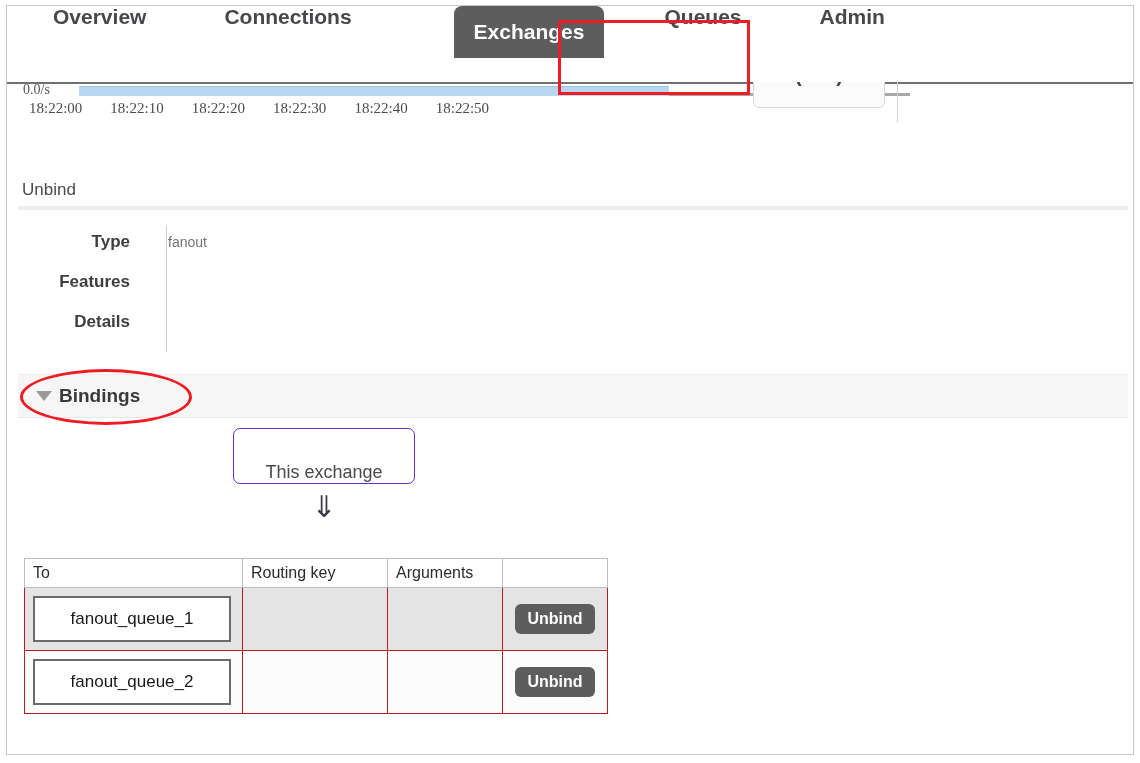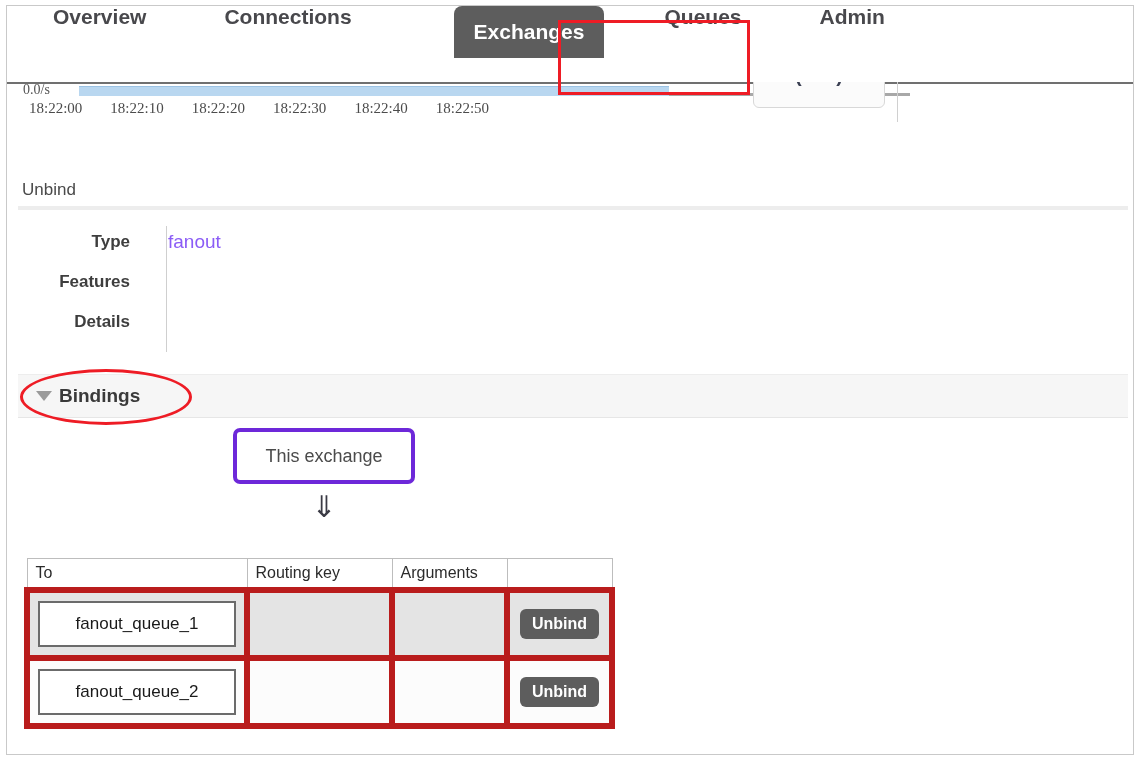--- a/index.html
+++ b/index.html
@@ -170,22 +170,22 @@
     color: #3e3e3e;
   }
   .detail-sep {
     position: absolute;
     left: 148px; top: 4px;
     width: 1px; height: 126px;
     background: #cfcfcf;
   }
   .detail-value {
     padding-left: 22px;
-    font-size: 19px;
-    color: #8b5cf6;
+    font-size: 14px;
+    color: #737373;
   }
 
   
   .bindings-band {
     position: absolute;
     left: 18px; top: 374px;
     width: 1110px; height: 44px;
     background: #f6f6f6;
     border-top: 1px solid #ededed;
     border-bottom: 1px solid #e6e6e6;
@@ -214,24 +214,24 @@
     border-radius: 50%;
     pointer-events: none;
   }
 
   
   .exchange-node {
     position: absolute;
     left: 233px; top: 428px;
     width: 182px; height: 56px;
     background: #ffffff;
-    border: 4px solid #6d28d9;
+    border: 1px solid #6d28d9;
     border-radius: 7px;
     display: flex;
-    align-items: center;
+    align-items: flex-end;
     justify-content: center;
     font-size: 18px;
     color: #4b4b4b;
   }
   .down-arrow {
     position: absolute;
     left: 233px; top: 492px;
     width: 182px;
     text-align: center;
     font-size: 30px;
@@ -252,21 +252,21 @@
     border: 1px solid #bdbdbd;
     background: #ffffff;
     color: #2b2b2b;
     font-weight: normal;
     text-align: left;
     padding: 5px 8px;
     height: 29px;
     vertical-align: middle;
   }
   .bind-table td {
-    border: 6px solid #b91c1c;
+    border: 1px solid #b91c1c;
     padding: 8px;
     vertical-align: middle;
     height: 60px;
   }
   .col-to     { width: 218px; }
   .col-rk     { width: 145px; }
   .col-args   { width: 115px; margin-top: 35px; }
   .col-act    { width: 105px; }
   tr.row-shaded td { background: #e4e4e4; }
   tr.row-plain  td { background: #fcfcfc; }

